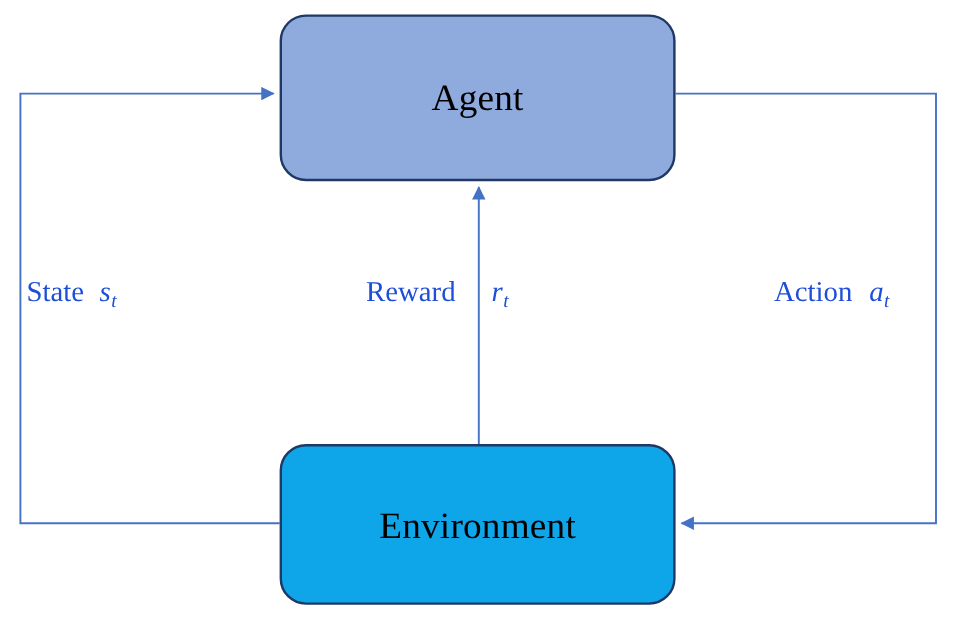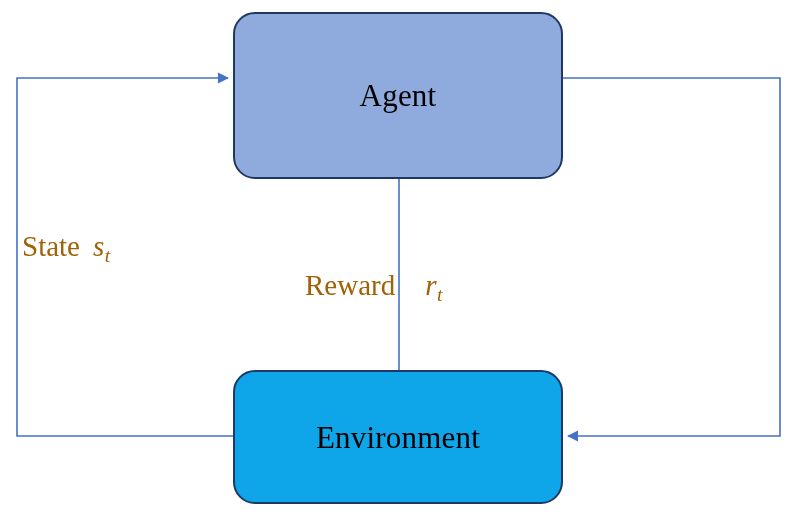--- a/index.html
+++ b/index.html
@@ -30,47 +30,47 @@
     border: 2.2px solid #1F3864;
     border-radius: 22px;
     display: flex;
     align-items: center;
     justify-content: center;
   }
   #agent-box {
     left: 233px;
     top: 12px;
     width: 330px;
-    height: 167px;
+    height: 139px;
     background: #8FAADC;
   }
   #environment-box {
     left: 233px;
     top: 370px;
     width: 330px;
     height: 134px;
     background: #0ea5e9;
   }
   .node-label {
     font-family: "Liberation Serif", serif;
     font-size: 31px;
     color: #000000;
     line-height: 1;
     letter-spacing: 0.2px;
   }
   .edge-label {
     position: absolute;
     font-family: "Liberation Serif", serif;
-    font-size: 29px;
-    color: #a16207;
+    font-size: 24px;
+    color: #1d4ed8;
     white-space: nowrap;
     line-height: 1;
   }
   #state-label  { left: 22px;  top: 232px; }
-  #reward-label { left: 305px; top: 232px; margin-top: 39px; }
+  #reward-label { left: 305px; top: 232px; }
   #action-label { left: 645px; top: 232px; }
   .mathvar {
     font-style: italic;
     font-family: "Liberation Serif", serif;
   }
   .mathvar sub {
     font-style: italic;
     font-size: 0.68em;
     vertical-align: baseline;
     position: relative;
@@ -115,14 +115,17 @@
   </div>
 
   <div class="edge-label" id="state-label">
     <span>State</span><span class="gap-s"></span><span class="mathvar"><span>s</span><sub>t</sub></span>
   </div>
 
   <div class="edge-label" id="reward-label">
     <span>Reward</span><span class="gap-r"></span><span class="mathvar"><span>r</span><sub>t</sub></span>
   </div>
 
+  <div class="edge-label" id="action-label">
+    <span>Action</span><span class="gap-a"></span><span class="mathvar"><span>a</span><sub>t</sub></span>
+  </div>
 
 </div>
 
 </body></html>

